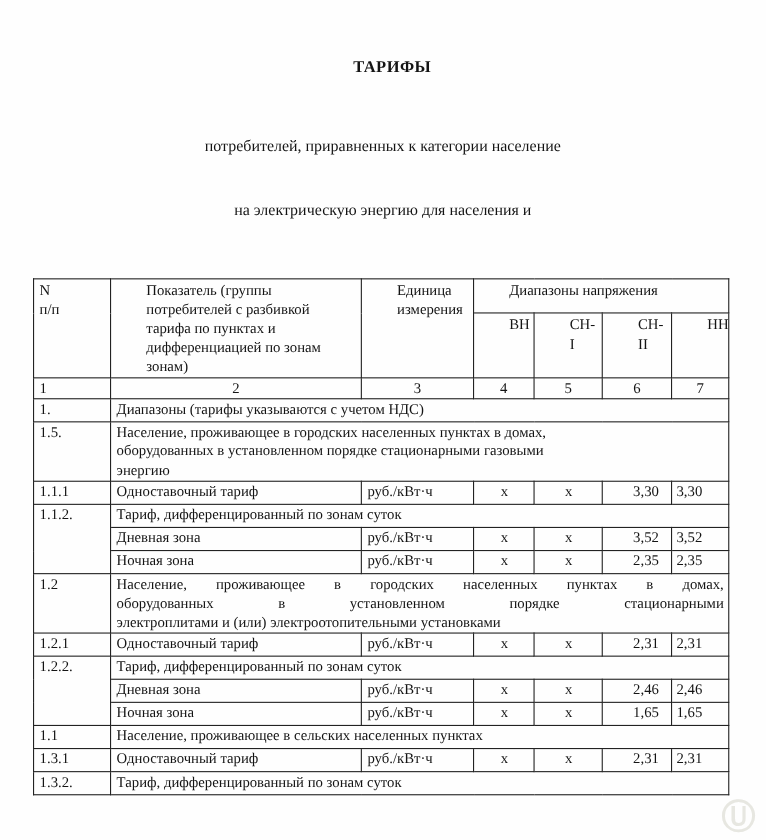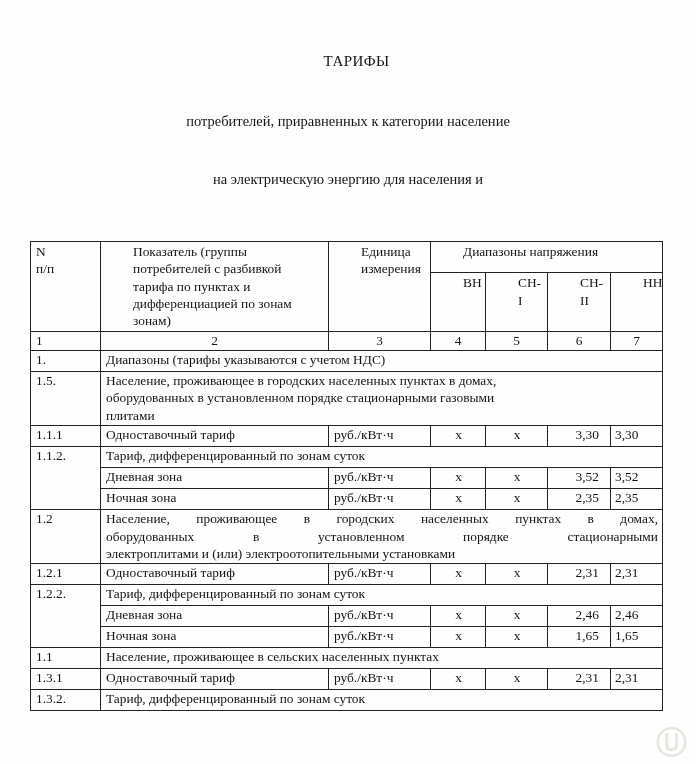--- a/index.html
+++ b/index.html
@@ -16,24 +16,24 @@
     overflow:hidden;
   }
   .title{
     text-align:center;
     padding-top:13px;
     font-size:14.5px;
     line-height:1.33;
     white-space:pre-wrap;
   }
   .title .t0{
-    font-weight:normal;
+    font-weight:bold;
     font-size:15px;
     letter-spacing:.4px;
-    margin-bottom:2px;
+    margin-bottom:14px;
     padding-left:17px;
   }
   table{
     border-collapse:collapse;
     table-layout:fixed;
     width:632px;
     margin:13px 0 0 30px;
     font-size:13.4px;
   }
   th,td{
@@ -133,21 +133,21 @@
     <tbody id="tbody">
         <tr>
           <td class="c1">1.</td>
           <td class="sec" colspan="6">Диапазоны (тарифы указываются с учетом НДС)</td>
         </tr>
         <tr>
           <td class="c1">1.5.</td>
           <td class="sec" colspan="6">
             <div>Население, проживающее в городских населенных пунктах в домах,</div>
             <div>оборудованных в установленном порядке стационарными газовыми</div>
-            <div>плитами</div>
+            <div>энергию</div>
           </td>
         </tr>
         <tr>
           <td class="c1">1.1.1</td>
           <td class="lbl">Одноставочный тариф</td>
           <td class="unit">руб./кВт·ч</td>
           <td class="vc">х</td>
           <td class="vc">х</td>
           <td class="v2">3,30</td>
           <td class="v3">3,30</td>

